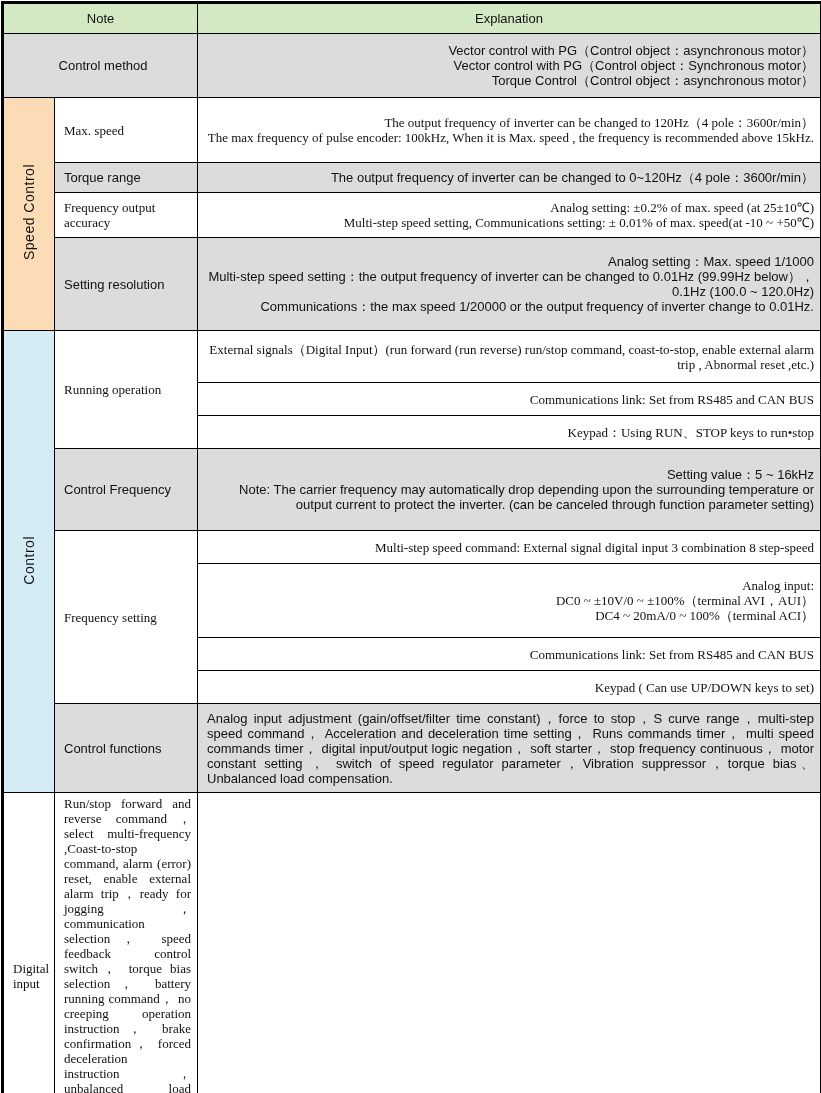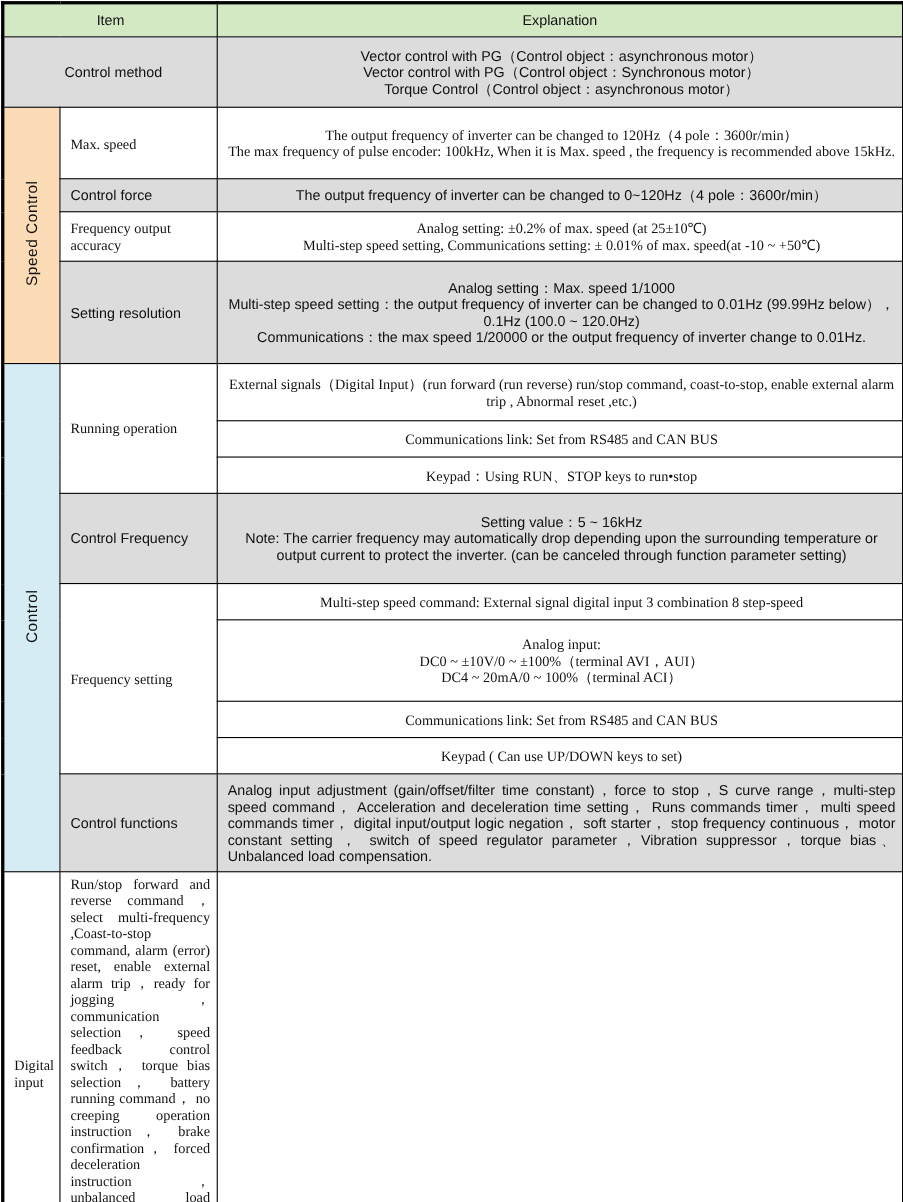--- a/index.html
+++ b/index.html
@@ -14,21 +14,21 @@
   table.spec td, table.spec th {
     border: 1px solid #000000;
     font-size: 13px;
     font-weight: normal;
     vertical-align: middle;
     box-sizing: border-box;
     overflow: hidden;
   }
   th.hdr { background: #d3e9c4; height: 31px; text-align: center; font-size: 14px; }
   .item-cell { padding: 2px 4px 2px 9px; line-height: 15px; }
-  .exp-cell  { padding: 3px 6px 3px 9px; line-height: 15px; text-align: center; }
+  .exp-cell  { padding: 3px 6px 3px 9px; line-height: 15px; text-align: right; }
   .exp-cell.just { text-align: justify; }
   .center { text-align: center; }
   .shade { background: #dcdcdc; }
   .white { background: #ffffff; font-family: Liberation Serif, serif; }
   .group-cell { text-align: center; vertical-align: middle; padding: 0; }
   .g-speed { background: #fbdcb6; }
   .g-control { background: #d5ecf4; }
   .vlabel {
     writing-mode: vertical-rl;
     transform: rotate(180deg);
@@ -46,21 +46,21 @@
 <div class="spec-wrap">
 <table class="spec">
   <colgroup>
     <col style="width:52px">
         <col style="width:143px">
         <col style="width:624px">
   </colgroup>
 
   <tbody>
         <tr>
-    <th class="hdr" colspan="2">Item</th>
+    <th class="hdr" colspan="2">Note</th>
     <th class="hdr">Explanation</th>
   </tr>
 
   <tr>
     <td class="item-cell center shade" colspan="2" style="height:64px">Control method</td>
     <td class="exp-cell shade">
       <span class="line">Vector control with PG（Control object：asynchronous motor）</span>
       <span class="line">Vector control with PG（Control object：Synchronous motor）</span>
       <span class="line">Torque Control（Control object：asynchronous motor）</span>
     </td>
@@ -70,21 +70,21 @@
     <td class="group-cell g-speed" rowspan="4">
       <span class="vlabel">Speed Control</span>
     </td>
     <td class="item-cell white" style="height:65px">Max. speed</td>
     <td class="exp-cell white">
       <span class="line">The output frequency of inverter can be changed to 120Hz（4 pole：3600r/min）</span>
       <span class="line">The max frequency of pulse encoder: 100kHz, When it is Max. speed , the frequency is recommended  above 15kHz.</span>
     </td>
   </tr>
   <tr>
-    <td class="item-cell shade" style="height:30px">Control force</td>
+    <td class="item-cell shade" style="height:30px">Torque range</td>
     <td class="exp-cell shade">The output frequency of inverter can be changed to 0~120Hz（4 pole：3600r/min）</td>
   </tr>
   <tr>
     <td class="item-cell white" style="height:45px">Frequency output accuracy</td>
     <td class="exp-cell white">
       <span class="line">Analog setting: ±0.2% of max. speed (at 25±10℃)</span>
       <span class="line">Multi-step speed setting, Communications setting: ± 0.01% of max. speed(at -10 ~ +50℃)</span>
     </td>
   </tr>
   <tr>

